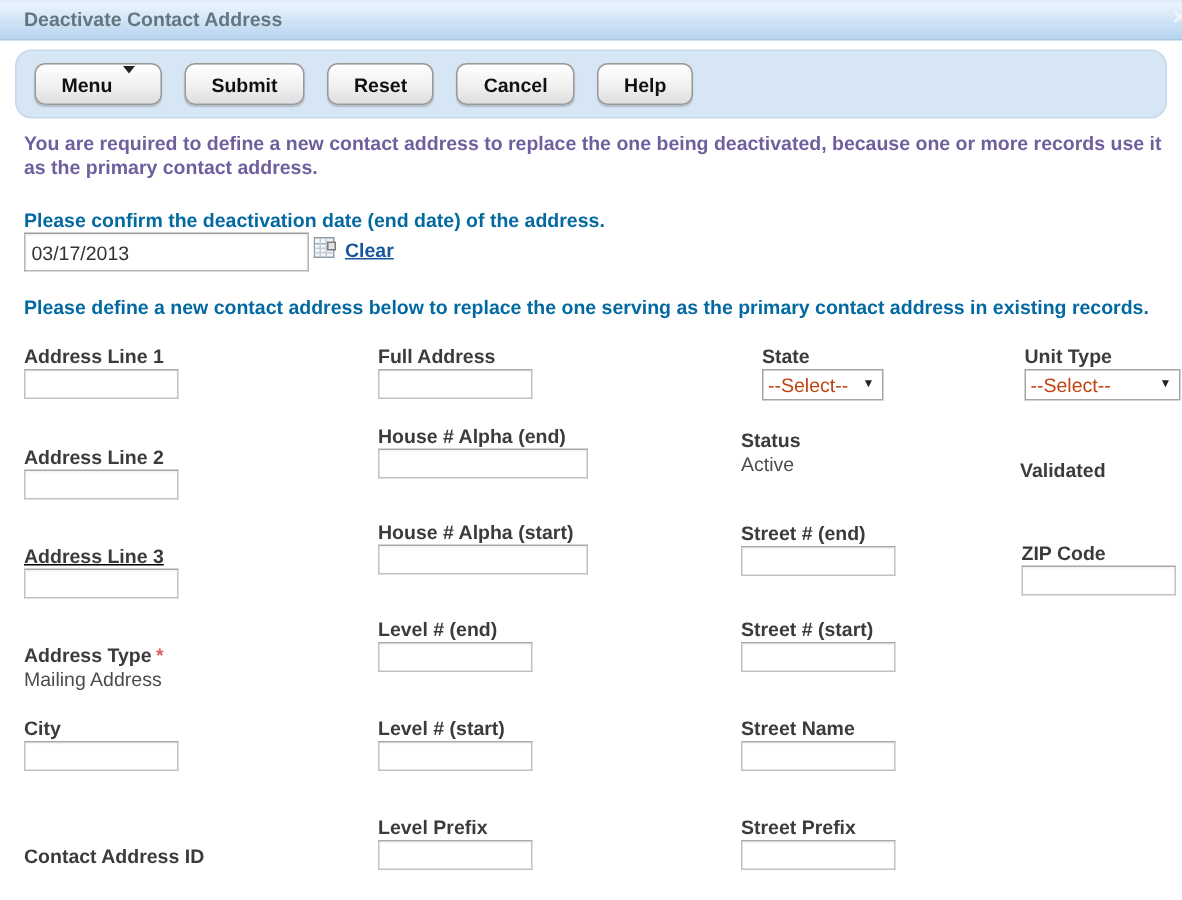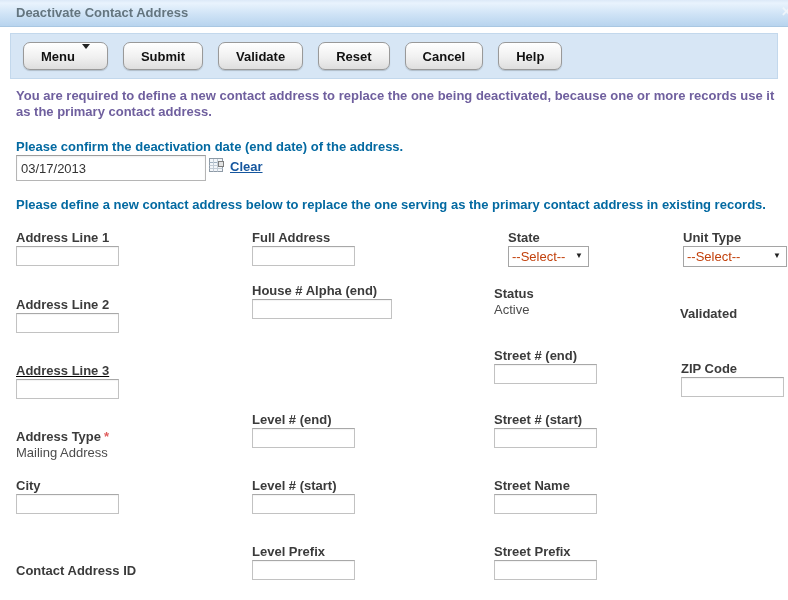--- a/index.html
+++ b/index.html
@@ -10,21 +10,21 @@
   .titlebar{position:absolute;left:0;top:0;width:788px;height:26px;
     background:linear-gradient(180deg,#dce9f8 0%,#e9f3fd 12%,#cfe3f6 55%,#b8d4ee 100%);
     border-bottom:1px solid #a9c7e2;}
   .titlebar .wtitle{position:absolute;left:16px;top:0;line-height:26px;
     font-size:13px;font-weight:bold;color:#64757f;}
   .close-x{position:absolute;right:-4px;top:4px;font-size:13px;font-weight:bold;
     color:#eef5fb;cursor:pointer;}
 
   
   .toolbar{position:absolute;left:10px;top:33px;width:768px;height:46px;
-    background:#d7e6f5;border:1px solid #c3d8ec;border-radius:0;box-sizing:border-box;}
+    background:#d7e6f5;border:1px solid #c3d8ec;border-radius:11px;box-sizing:border-box;}
   .tb-row{position:absolute;left:12px;top:8px;display:flex;gap:15px;}
   .btn{height:28px;display:inline-flex;align-items:center;justify-content:center;
     padding:0 17px;background:linear-gradient(180deg,#ffffff 0%,#f0f0f0 55%,#dedede 100%);
     border:1px solid #999;border-radius:7px;font-size:13px;font-weight:bold;color:#111;
     box-shadow:0 1px 1px rgba(0,0,0,0.18);cursor:pointer;white-space:nowrap;}
   .menu-caret{display:inline-block;margin-left:7px;}
   .menu-caret .bar{width:8px;height:2px;background:#222;margin:0 auto 1px auto;}
   .menu-caret .tri{width:0;height:0;border-left:4px solid transparent;
     border-right:4px solid transparent;border-top:5px solid #222;margin:0 auto;}
 
@@ -67,21 +67,20 @@
     <span class="close-x">✕</span>
   </div>
 
   <div class="toolbar">
     <div class="tb-row">
       <button class="btn">
         <span>Menu</span>
         <span class="menu-caret"><span class="bar"></span><span class="tri"></span></span>
       </button>
       <button class="btn">Submit</button>
-      <button class="btn">Validate</button>
       <button class="btn">Reset</button>
       <button class="btn">Cancel</button>
       <button class="btn">Help</button>
     </div>
   </div>
 
   <div class="warning">You are required to define a new contact address to replace the one being deactivated, because one or more records use it as the primary contact address.</div>
 
   <div class="blackmsg" style="top:139px;">Please confirm the deactivation date (end date) of the address.</div>
   <input class="date-input" type="text" value="03/17/2013" style="">
@@ -140,20 +139,24 @@
     <div class="fvalue">Active</div>
   </div>
   <div class="fg" style="left:680px;top:306px;">
     <div class="flabel">Validated</div>
   </div>
 
   <div class="fg" style="left:16px;top:363px;text-decoration:underline;">
     <div class="flabel">Address Line 3</div>
     <input class="fin" style="width: 103px;" type="text">
   </div>
+  <div class="fg" style="left:252px;top:347px;">
+    <div class="flabel">House # Alpha (start)</div>
+    <input class="fin" style="width: 140px;" type="text">
+  </div>
   <div class="fg" style="left:494px;top:348px;">
     <div class="flabel">Street # (end)</div>
     <input class="fin" style="width: 103px;" type="text">
   </div>
   <div class="fg" style="left:681px;top:361px;">
     <div class="flabel">ZIP Code</div>
     <input class="fin" style="width: 103px;" type="text">
   </div>
 
   <div class="fg" style="left:16px;top:429px;">

